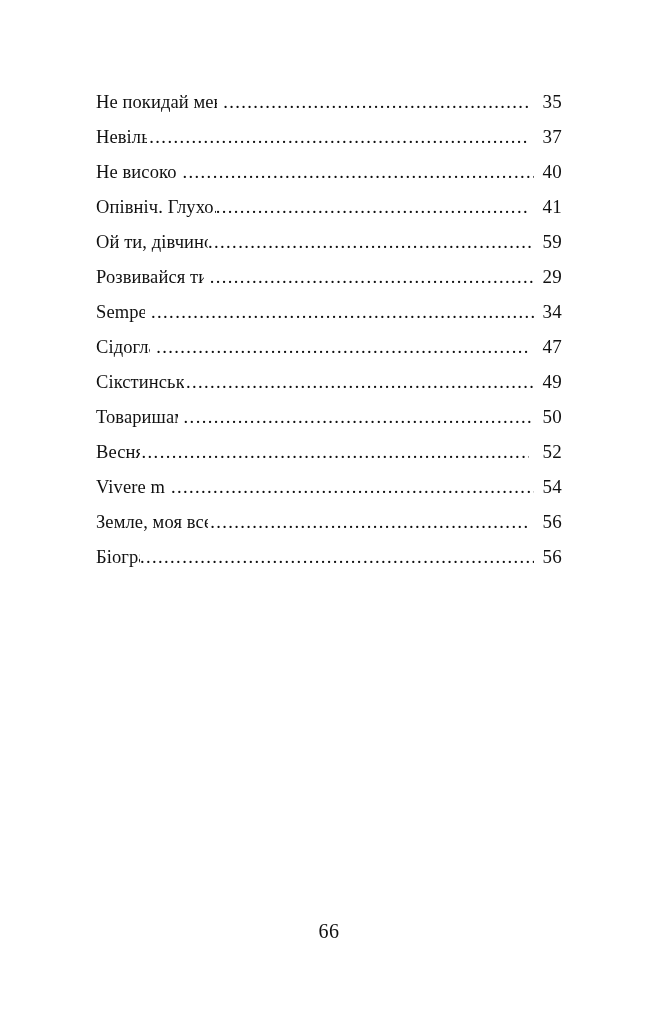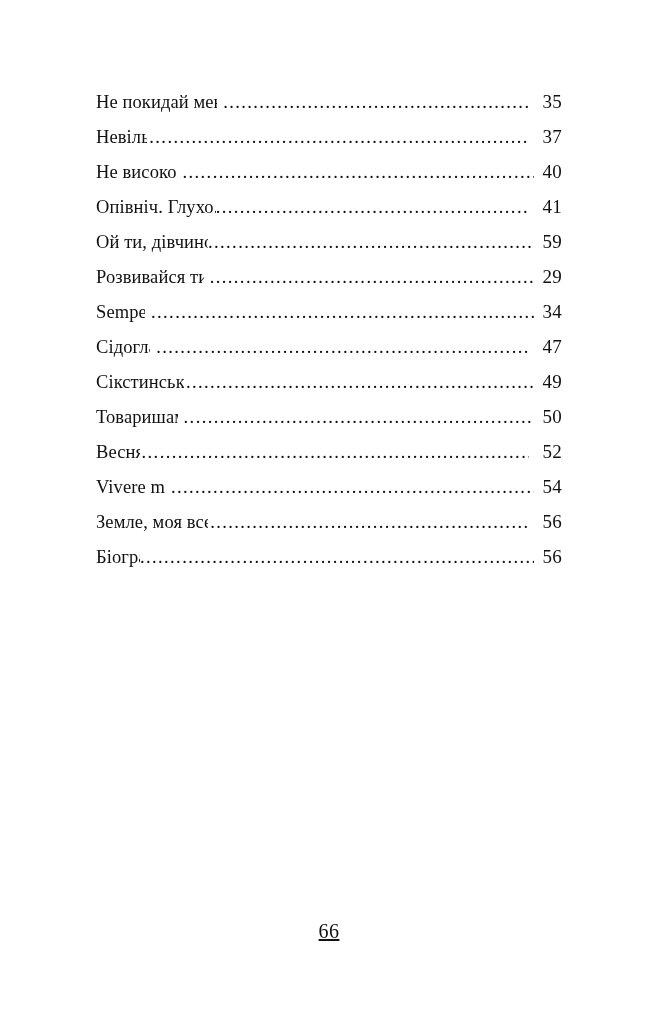--- a/index.html
+++ b/index.html
@@ -89,21 +89,20 @@
   
   .folio {
     position: absolute;
     left: 0;
     right: 0;
     top: 920px;
     text-align: center;
     font-size: 20px;
     color: #111111;
     letter-spacing: 0.4px;
-    text-decoration: underline;
   }
 </style>
 </head>
 <body>
 
 <div class="page">
 
   <div class="toc" id="toc-list">
       <div class="toc-entry gap-wide num-loose">
         <span class="toc-title">Не покидай мене, пекучий болю...</span>

